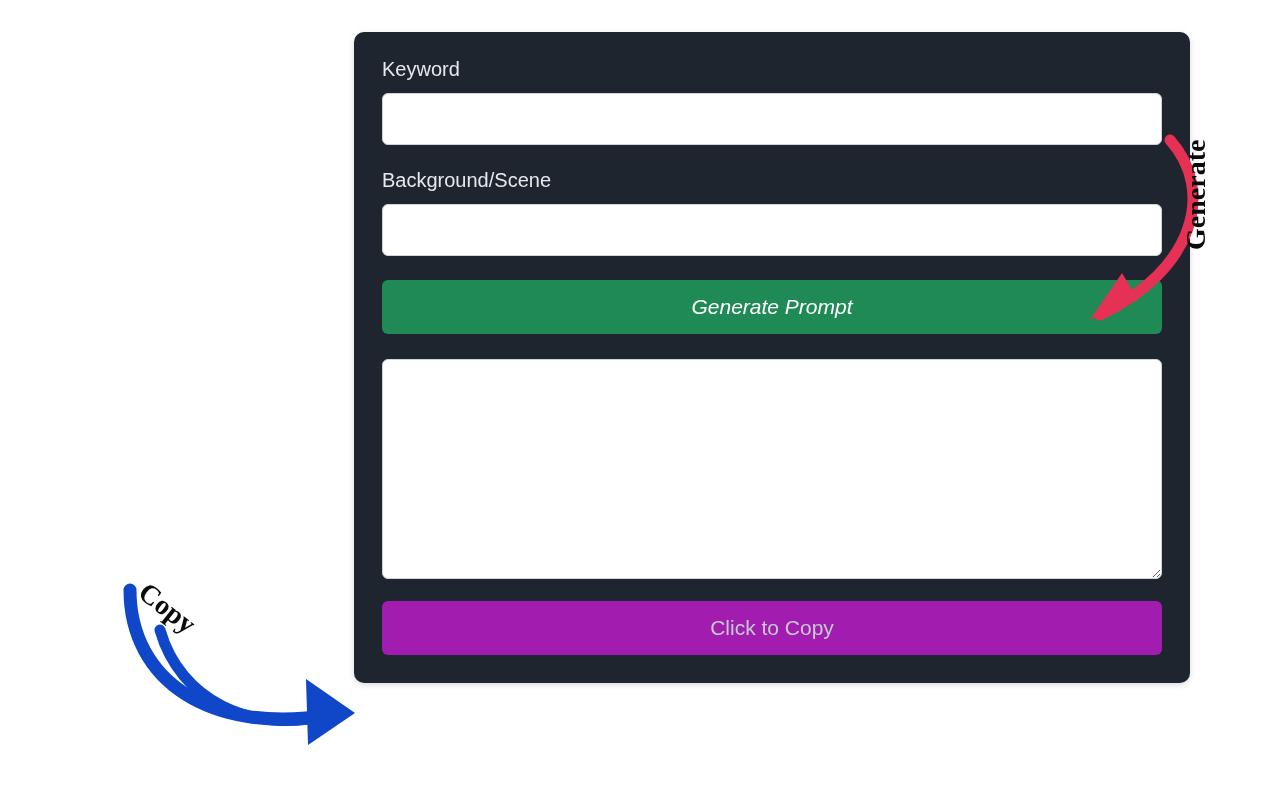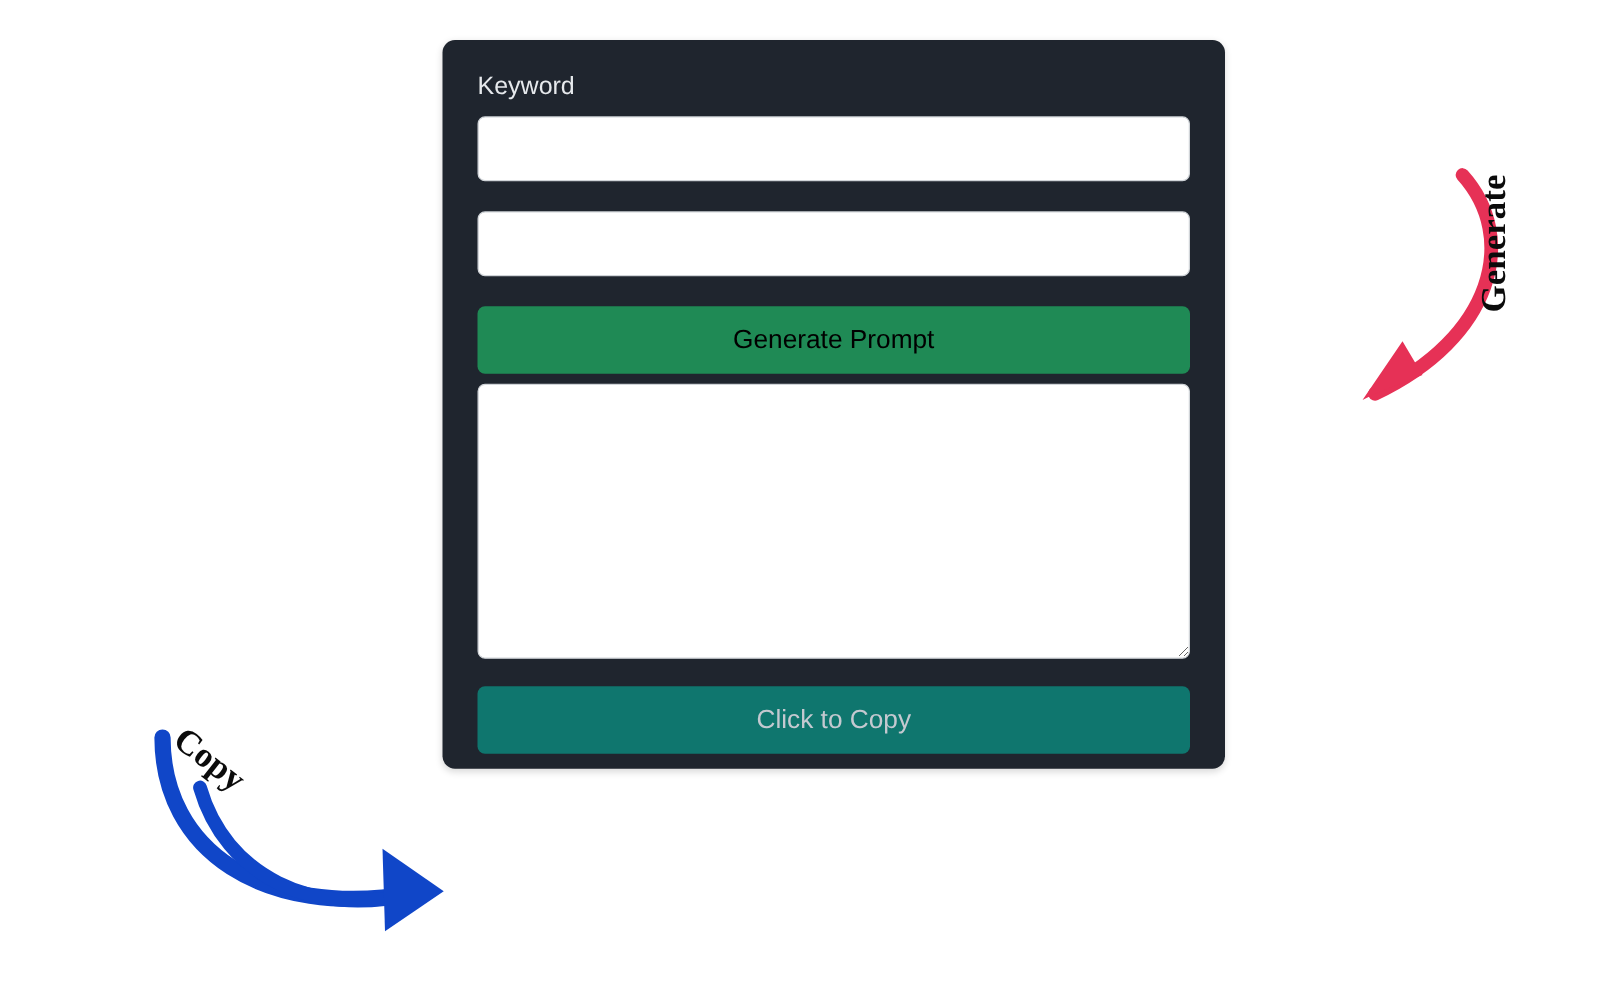--- a/index.html
+++ b/index.html
@@ -7,24 +7,24 @@
       width: 1280px;
       height: 800px;
       background: #ffffff;
       font-family: "Segoe UI", Arial, sans-serif;
       position: relative;
     }
     .panel {
       position: absolute;
       left: 354px;
       top: 32px;
-      width: 626px;
+      width: 836px;
       background: #1f252e;
       border-radius: 10px;
-      padding: 26px 28px 12px 28px;
+      padding: 26px 28px 28px 28px;
       box-shadow: 0 2px 6px rgba(0,0,0,0.15);
     }
     .label {
       color: #e6e9ec;
       font-size: 20px;
       font-weight: 400;
       margin-bottom: 12px;
       display: block;
     }
     .text-input {
@@ -44,25 +44,26 @@
       height: 54px;
       border: none;
       border-radius: 6px;
       font-size: 21px;
       font-weight: 400;
       cursor: pointer;
       display: block;
     }
     .btn-generate {
       background: #1f8a55;
-      color: #000000;
-      margin-bottom: 8px;
+      color: #ffffff;
+      margin-bottom: 25px;
+      font-style: italic;
     }
     .btn-copy {
-      background: #0f766e;
+      background: #a21caf;
       color: #c4c9d0;
     }
     .textarea-output {
       width: 100%;
       height: 220px;
       background: #ffffff;
       border: 1px solid #d0d4d8;
       border-radius: 6px;
       font-size: 16px;
       padding: 10px 12px;
@@ -101,20 +102,21 @@
     svg.arrow { position: absolute; overflow: visible; }
   </style>
 </head>
 <body>
 
 <div class="panel">
 
   <label class="label">Keyword</label>
   <input type="text" class="text-input" value="" style="">
 
+  <label class="label">Background/Scene</label>
   <input type="text" class="text-input" value="" style="">
 
   <button class="btn btn-generate">Generate Prompt</button>
 
   <textarea class="textarea-output" style=""></textarea>
 
   <button class="btn btn-copy">Click to Copy</button>
 </div>
 
 <svg class="arrow anno" style="left:1060px; top:120px;" width="180" height="240">

